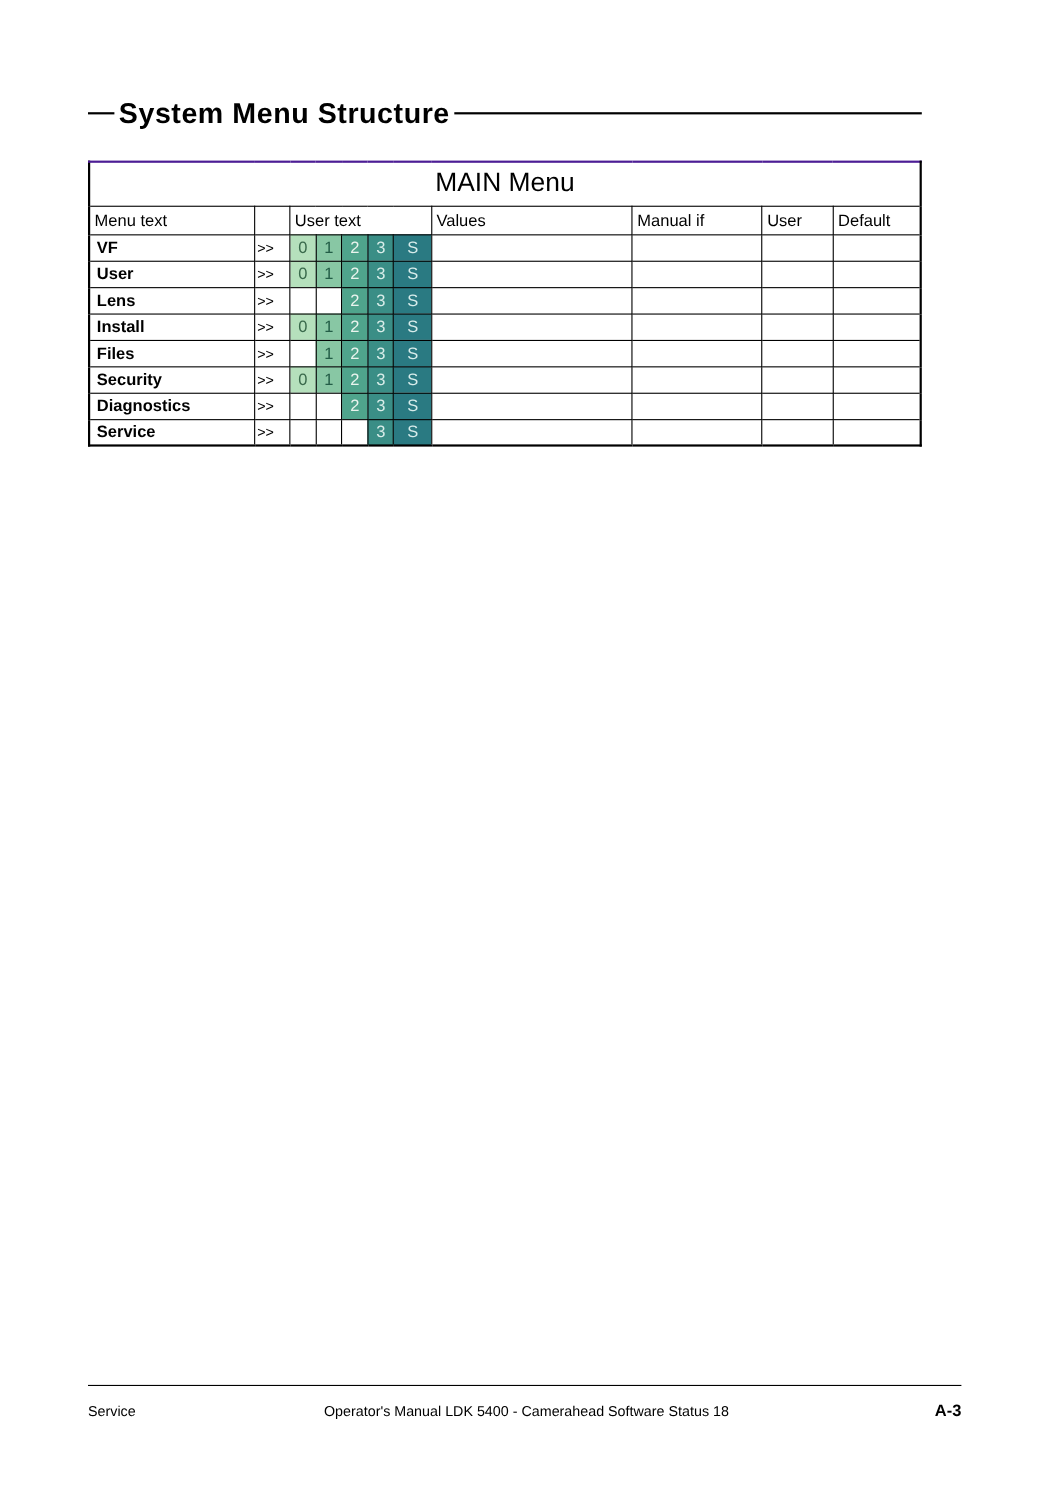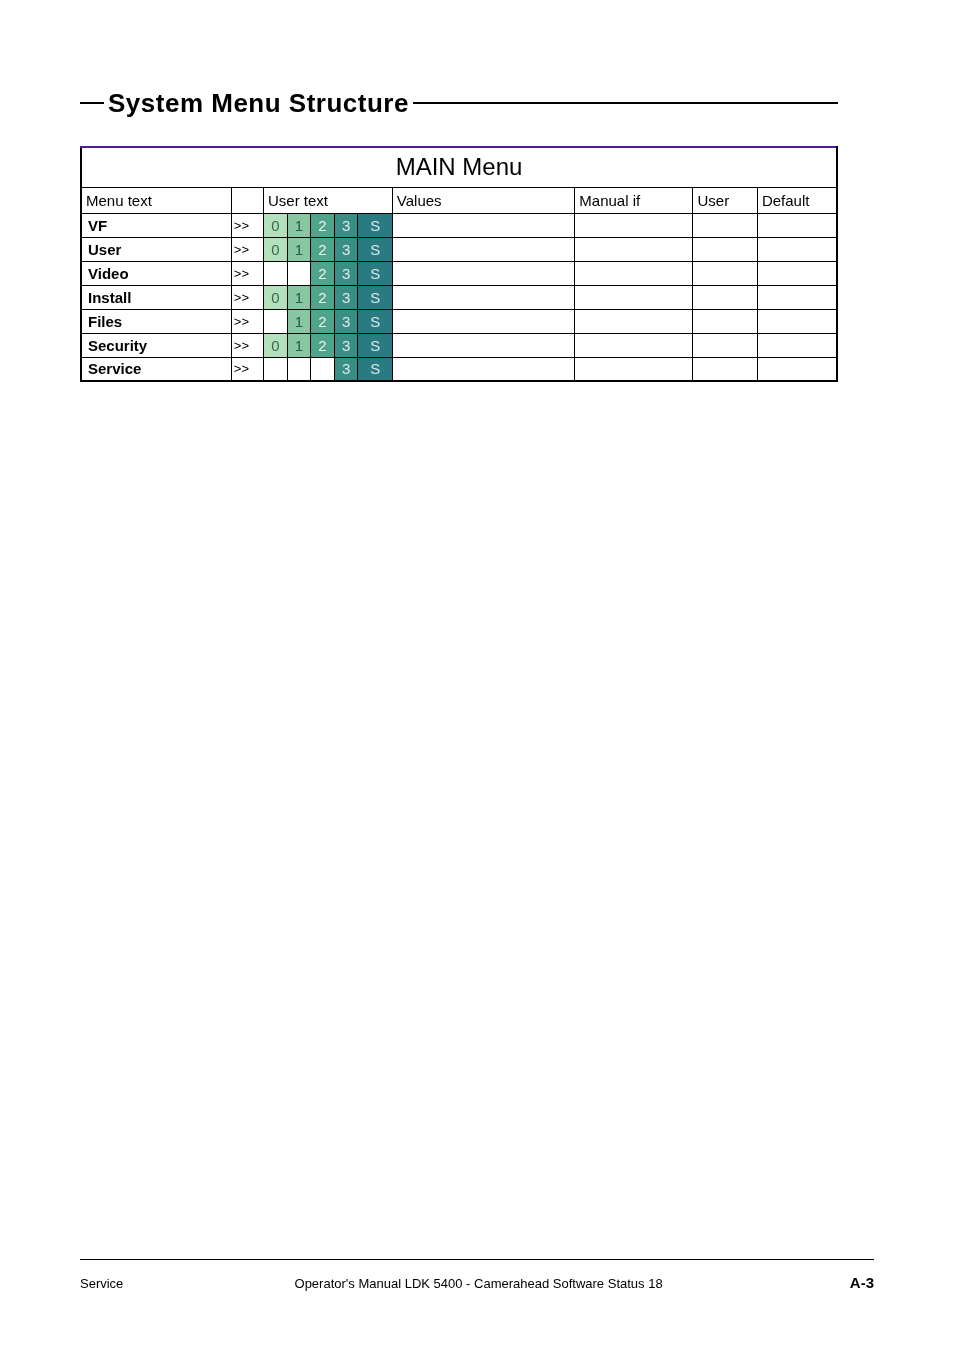--- a/index.html
+++ b/index.html
@@ -158,21 +158,21 @@
           <td class="lvl c1">1</td>
           <td class="lvl c2">2</td>
           <td class="lvl c3">3</td>
           <td class="lvl cS">S</td>
           <td></td>
           <td></td>
           <td></td>
           <td class="outer-right"></td>
         </tr>
         <tr>
-          <td class="menu-text-cell outer-left">Video</td>
+          <td class="menu-text-cell outer-left">Lens</td>
           <td class="arrow-cell">&gt;&gt;</td>
           <td class="lvl"></td>
           <td class="lvl"></td>
           <td class="lvl c2">2</td>
           <td class="lvl c3">3</td>
           <td class="lvl cS">S</td>
           <td></td>
           <td></td>
           <td></td>
           <td class="outer-right"></td>
@@ -201,20 +201,33 @@
           <td></td>
           <td></td>
           <td></td>
           <td class="outer-right"></td>
         </tr>
         <tr>
           <td class="menu-text-cell outer-left">Security</td>
           <td class="arrow-cell">&gt;&gt;</td>
           <td class="lvl c0">0</td>
           <td class="lvl c1">1</td>
+          <td class="lvl c2">2</td>
+          <td class="lvl c3">3</td>
+          <td class="lvl cS">S</td>
+          <td></td>
+          <td></td>
+          <td></td>
+          <td class="outer-right"></td>
+        </tr>
+        <tr>
+          <td class="menu-text-cell outer-left">Diagnostics</td>
+          <td class="arrow-cell">&gt;&gt;</td>
+          <td class="lvl"></td>
+          <td class="lvl"></td>
           <td class="lvl c2">2</td>
           <td class="lvl c3">3</td>
           <td class="lvl cS">S</td>
           <td></td>
           <td></td>
           <td></td>
           <td class="outer-right"></td>
         </tr>
         <tr class="outer-bottom">
           <td class="menu-text-cell outer-left">Service</td>

